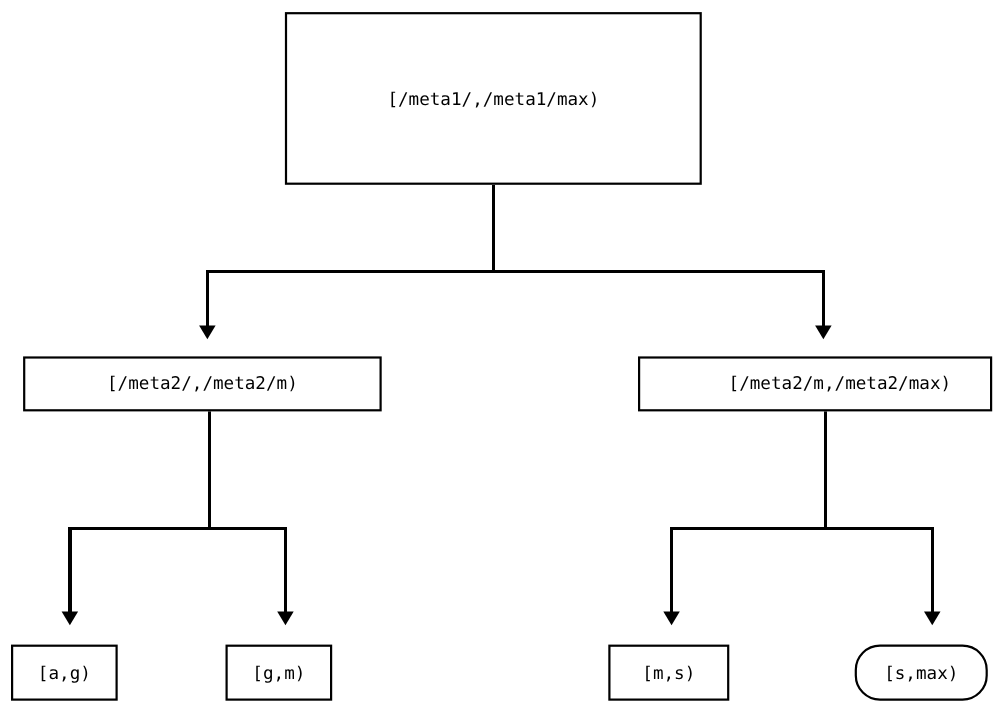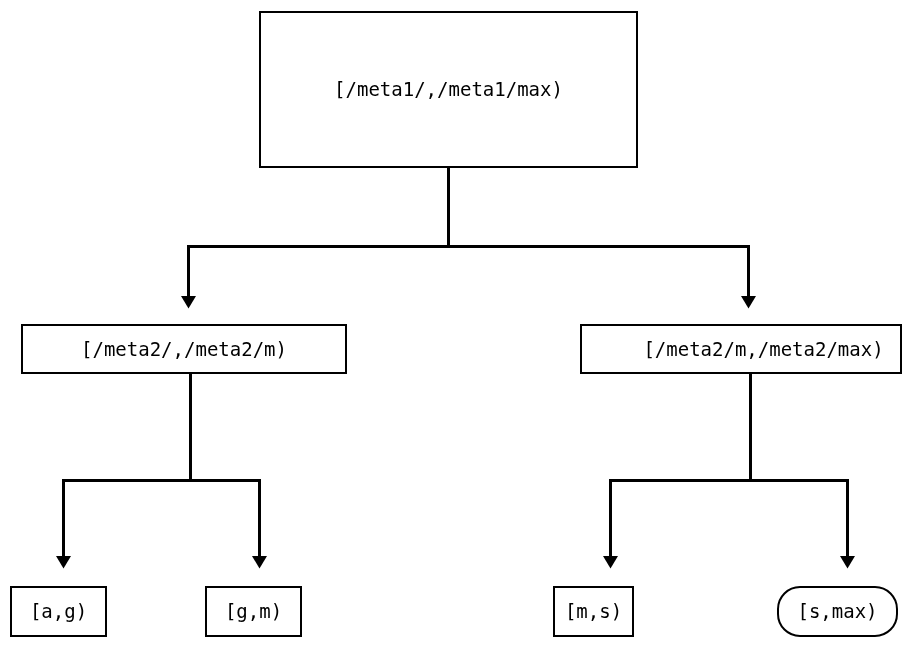--- a/index.html
+++ b/index.html
@@ -31,32 +31,32 @@
     box-sizing: border-box;
     border: 2px solid #000000;
     background: #ffffff;
     display: flex;
     align-items: center;
     justify-content: center;
     z-index: 2;
   }
   .node-label {
     font-family: "DejaVu Sans Mono", monospace;
-    font-size: 19px;
+    font-size: 16px;
     line-height: 1;
     color: #000000;
     white-space: pre;
     letter-spacing: 0px;
   }
   .node-root  { left: 259px; top: 11px;  width: 379px; height: 157px; }
   .node-mid-l { left: 21px;  top: 324px; width: 326px; height: 50px; text-align: right; }
   .node-mid-r { left: 580px; top: 324px; width: 322px; height: 50px; padding-left: 45px; }
   .node-leaf-1 { left: 10px;  top: 586px; width: 97px;  height: 51px; }
   .node-leaf-2 { left: 205px; top: 586px; width: 97px;  height: 51px; align-items: center; }
-  .node-leaf-3 { left: 553px; top: 586px; width: 81px; height: 51px; }
+  .node-leaf-3 { left: 553px; top: 586px; width: 110px; height: 51px; }
   .node-leaf-4 { left: 777px; top: 586px; width: 121px; height: 51px; border-radius: 23px; }
 </style>
 </head>
 <body>
 
 <div id="diagram-canvas">
 
   <svg id="edge-layer" width="912" height="652" viewBox="0 0 912 652" xmlns="http://www.w3.org/2000/svg">
 
     <g stroke="#000000" stroke-width="3" fill="none" shape-rendering="crispEdges">

